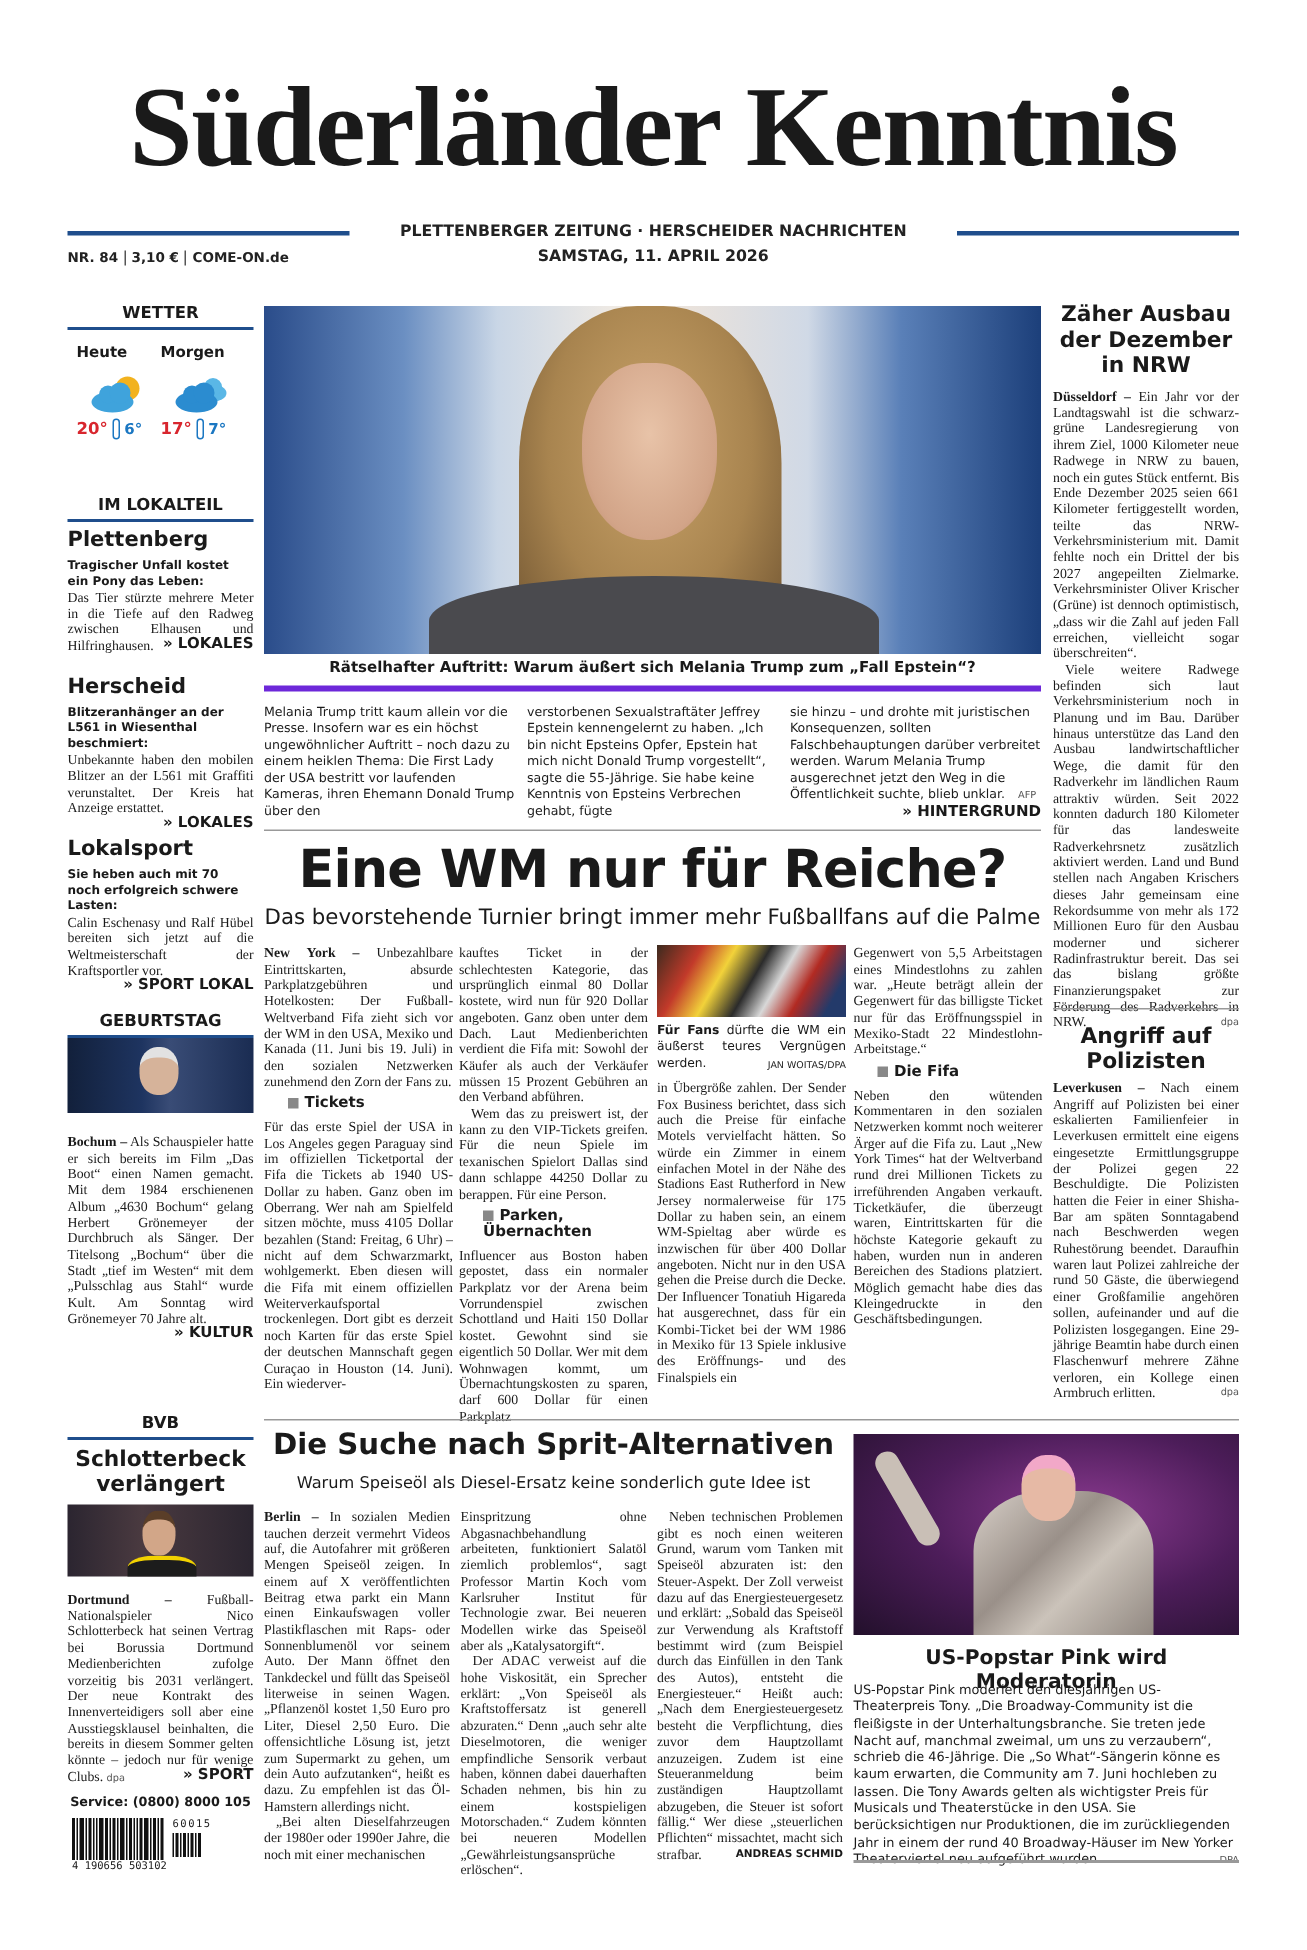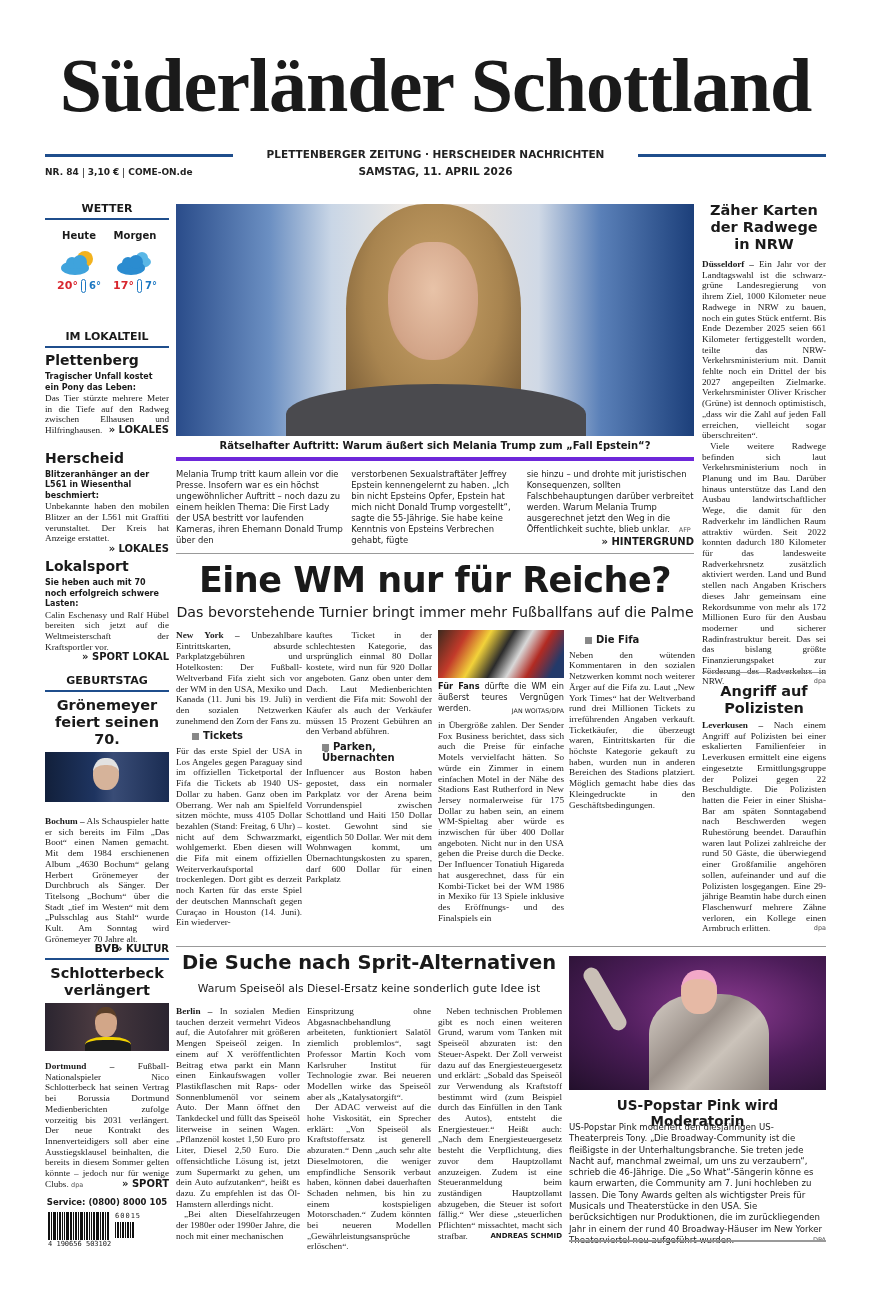--- a/index.html
+++ b/index.html
@@ -17,21 +17,21 @@
   
   .lc { left: 45px; width: 124px; }
   .sec-head { font-family: "DejaVu Sans", sans-serif; font-weight: bold; font-size: 11px; text-align: center; padding-bottom: 3px; border-bottom: 2px solid #1f4e8c; }
   .loc-head { font-family: "DejaVu Sans", sans-serif; font-weight: bold; font-size: 14px; margin-top: 4px; }
   .teaser-lead { font-family: "DejaVu Sans", sans-serif; font-weight: bold; font-size: 8px; line-height: 10.5px; margin-top: 4px; }
   .body-txt { font-family: "Liberation Serif", serif; font-size: 9.2px; line-height: 10.7px; text-align: justify; hyphens: auto; }
   .ref { font-family: "DejaVu Sans", sans-serif; font-weight: bold; font-size: 10px; float: right; }
   .dpa { font-family: "DejaVu Sans", sans-serif; font-size: 6.5px; color: #555; }
 
   .weather { display: flex; justify-content: space-between; margin-top: 10px; padding: 0 6px; }
-  .wday { text-align: center; width: 56px; }
+  .wday { width: 56px; }
   .wlabel { font-family: "DejaVu Sans", sans-serif; font-weight: bold; font-size: 10px; }
   .wicon { height: 28px; margin: 8px auto 2px; position: relative; width: 44px; }
   .temps { font-family: "DejaVu Sans", sans-serif; font-weight: bold; font-size: 11px; }
   .thi { color: #d8262e; }
   .tlo { color: #1b77c2; font-size: 10px; }
   .thermo { display: inline-block; width: 5px; height: 14px; border: 1.5px solid #1b77c2; border-radius: 3px; vertical-align: middle; margin: 0 3px; }
 
   
   .photo-mel { left: 176px; top: 204px; width: 518px; height: 232px; background: linear-gradient(90deg,#2a4c8a 0%,#6b8fc2 18%,#c9d6e6 30%,#efeae4 45%,#e9e2dc 55%,#d0d9e6 70%,#5a80b8 82%,#1c3f7a 100%); overflow: hidden; }
   .mel-hair { left: 170px; top: 0; width: 175px; height: 232px; background: radial-gradient(ellipse at 50% 40%, #caa46a 0%, #a8844f 55%, #6d5230 100%); border-radius: 45% 45% 10% 10%; }
@@ -76,21 +76,21 @@
   .pink-head { left: 112px; top: 14px; width: 36px; height: 44px; background: #e6b9a5; border-radius: 45%; border-top: 9px solid #f2a8c8; }
   .pink-arm { left: 28px; top: 8px; width: 16px; height: 70px; background: #c9bfb6; transform: rotate(-30deg); border-radius: 8px; }
   .pink-title { left: 569px; top: 1097px; width: 257px; text-align: center; font-family: "DejaVu Sans", sans-serif; font-weight: bold; font-size: 13.5px; }
 
   .barcode { display: flex; align-items: flex-end; gap: 1px; height: 28px; }
   .barcode i { display: block; background: #111; height: 28px; }
 </style>
 </head>
 <body>
 
-<div class="abs masthead">Süderländer Schottland</div>
+<div class="abs masthead">Süderländer Kenntnis</div>
 <div class="abs rule-blue" style="left:45px;top:154px;width:188px;"></div>
 <div class="abs rule-blue" style="left:638px;top:154px;width:188px;"></div>
 <div class="abs sub1">PLETTENBERGER ZEITUNG · HERSCHEIDER NACHRICHTEN</div>
 <div class="abs sub2">SAMSTAG, 11. APRIL 2026</div>
 <div class="abs issue">
   <span>NR. 84</span><span class="sep"></span><span>3,10 €</span><span class="sep"></span><span>COME-ON.de</span>
 </div>
 
 <div class="abs lc" style="top:202px;">
   <div class="sec-head">WETTER</div>
@@ -137,21 +137,20 @@
   </div>
   <div style="margin-top:14px;">
     <div class="loc-head">Lokalsport</div>
     <div class="teaser-lead">Sie heben auch mit 70 noch erfolgreich schwere Lasten:</div>
     <div class="body-txt"><span>Calin Eschenasy und Ralf Hübel bereiten sich jetzt auf die Weltmeisterschaft der Kraftsportler vor.</span> <span class="ref">» SPORT LOKAL</span></div>
   </div>
 </div>
 
 <div class="abs lc" style="top:674px;">
   <div class="sec-head">GEBURTSTAG</div>
-  <div class="rc-head" style="margin:5px 0 4px;">Grönemeyer feiert seinen 70.</div>
   <div class="grone-photo">
       <div class="grone-head"></div>
     </div>
   <div class="body-txt" style="margin-top:14px;"><span class="dateline">Bochum –</span> <span>Als Schauspieler hatte er sich bereits im Film „Das Boot“ einen Namen gemacht. Mit dem 1984 erschienenen Album „4630 Bochum“ gelang Herbert Grönemeyer der Durchbruch als Sänger. Der Titelsong „Bochum“ über die Stadt „tief im Westen“ mit dem „Pulsschlag aus Stahl“ wurde Kult. Am Sonntag wird Grönemeyer 70 Jahre alt.</span> <span class="ref">» KULTUR</span></div>
 </div>
 
 <div class="abs lc" style="top:942px;">
   <div class="sec-head">BVB</div>
   <div class="rc-head" style="margin:5px 0 4px;">Schlotterbeck verlängert</div>
   <div class="schlo-photo">
@@ -213,50 +212,52 @@
 </div>
 <div class="abs mel-headline">Rätselhafter Auftritt: Warum äußert sich Melania Trump zum „Fall Epstein“?</div>
 <div class="abs cols3 sans-body" style="left:176px;top:469px;width:518px;">
   <div>Melania Trump tritt kaum allein vor die Presse. Insofern war es ein höchst ungewöhnlicher Auftritt – noch dazu zu einem heiklen Thema: Die First Lady der USA bestritt vor laufenden Kameras, ihren Ehemann Donald Trump über den</div>
   <div>verstorbenen Sexualstraftäter Jeffrey Epstein kennengelernt zu haben. „Ich bin nicht Epsteins Opfer, Epstein hat mich nicht Donald Trump vorgestellt“, sagte die 55-Jährige. Sie habe keine Kenntnis von Epsteins Verbrechen gehabt, fügte</div>
   <div><span>sie hinzu – und drohte mit juristischen Konsequenzen, sollten Falschbehauptungen darüber verbreitet werden. Warum Melania Trump ausgerechnet jetzt den Weg in die Öffentlichkeit suchte, blieb unklar.</span> <span class="dpa" style="margin-left:6px;">AFP</span> <span class="ref">» HINTERGRUND</span></div>
 </div>
 <div class="abs" style="left:176px;top:553px;width:518px;height:1px;background:#999;"></div>
 
 <div class="abs rc" style="top:202px;">
-  <div class="rc-head">Zäher Karten der Radwege in NRW</div>
+  <div class="rc-head">Zäher Ausbau der Dezember in NRW</div>
   <div class="body-txt" style="margin-top:6px;"><span class="dateline">Düsseldorf –</span> <span>Ein Jahr vor der Landtagswahl ist die schwarz-grüne Landesregierung von ihrem Ziel, 1000 Kilometer neue Radwege in NRW zu bauen, noch ein gutes Stück entfernt. Bis Ende Dezember 2025 seien 661 Kilometer fertiggestellt worden, teilte das NRW-Verkehrsministerium mit. Damit fehlte noch ein Drittel der bis 2027 angepeilten Zielmarke. Verkehrsminister Oliver Krischer (Grüne) ist dennoch optimistisch, „dass wir die Zahl auf jeden Fall erreichen, vielleicht sogar überschreiten“.</span></div>
   <div class="body-txt" style="text-indent:8px;"><span>Viele weitere Radwege befinden sich laut Verkehrsministerium noch in Planung und im Bau. Darüber hinaus unterstütze das Land den Ausbau landwirtschaftlicher Wege, die damit für den Radverkehr im ländlichen Raum attraktiv würden. Seit 2022 konnten dadurch 180 Kilometer für das landesweite Radverkehrsnetz zusätzlich aktiviert werden. Land und Bund stellen nach Angaben Krischers dieses Jahr gemeinsam eine Rekordsumme von mehr als 172 Millionen Euro für den Ausbau moderner und sicherer Radinfrastruktur bereit. Das sei das bislang größte Finanzierungspaket zur Förderung des Radverkehrs in NRW.</span> <span class="dpa" style="float:right;">dpa</span></div>
 </div>
 <div class="abs" style="left:702px;top:672px;width:124px;height:1px;background:#999;"></div>
 
 <div class="abs rc" style="top:683px;">
   <div class="rc-head">Angriff auf Polizisten</div>
   <div class="body-txt" style="margin-top:3px;"><span class="dateline">Leverkusen –</span> <span>Nach einem Angriff auf Polizisten bei einer eskalierten Familienfeier in Leverkusen ermittelt eine eigens eingesetzte Ermittlungsgruppe der Polizei gegen 22 Beschuldigte. Die Polizisten hatten die Feier in einer Shisha-Bar am späten Sonntagabend nach Beschwerden wegen Ruhestörung beendet. Daraufhin waren laut Polizei zahlreiche der rund 50 Gäste, die überwiegend einer Großfamilie angehören sollen, aufeinander und auf die Polizisten losgegangen. Eine 29-jährige Beamtin habe durch einen Flaschenwurf mehrere Zähne verloren, ein Kollege einen Armbruch erlitten.</span> <span class="dpa" style="float:right;">dpa</span></div>
 </div>
 
 <div class="abs wm-title">Eine WM nur für Reiche?</div>
 <div class="abs wm-sub">Das bevorstehende Turnier bringt immer mehr Fußballfans auf die Palme</div>
 
 <div class="abs wm-col body-txt" style="left:176px;">
   <span class="dateline">New York –</span> <span>Unbezahlbare Eintrittskarten, absurde Parkplatzgebühren und Hotelkosten: Der Fußball-Weltverband Fifa zieht sich vor der WM in den USA, Mexiko und Kanada (11. Juni bis 19. Juli) in den sozialen Netzwerken zunehmend den Zorn der Fans zu.</span>
   <div class="subhead">Tickets</div>
   <div>Für das erste Spiel der USA in Los Angeles gegen Paraguay sind im offiziellen Ticketportal der Fifa die Tickets ab 1940 US-Dollar zu haben. Ganz oben im Oberrang. Wer nah am Spielfeld sitzen möchte, muss 4105 Dollar bezahlen (Stand: Freitag, 6 Uhr) – nicht auf dem Schwarzmarkt, wohlgemerkt. Eben diesen will die Fifa mit einem offiziellen Weiterverkaufsportal trockenlegen. Dort gibt es derzeit noch Karten für das erste Spiel der deutschen Mannschaft gegen Curaçao in Houston (14. Juni). Ein wiederver-</div>
 </div>
 <div class="abs wm-col body-txt" style="left:306px;">
   <div>kauftes Ticket in der schlechtesten Kategorie, das ursprünglich einmal 80 Dollar kostete, wird nun für 920 Dollar angeboten. Ganz oben unter dem Dach. Laut Medienberichten verdient die Fifa mit: Sowohl der Käufer als auch der Verkäufer müssen 15 Prozent Gebühren an den Verband abführen.</div>
+  <div style="text-indent:8px;">Wem das zu preiswert ist, der kann zu den VIP-Tickets greifen. Für die neun Spiele im texanischen Spielort Dallas sind dann schlappe 44250 Dollar zu berappen. Für eine Person.</div>
   <div class="subhead">Parken, Übernachten</div>
   <div>Influencer aus Boston haben gepostet, dass ein normaler Parkplatz vor der Arena beim Vorrundenspiel zwischen Schottland und Haiti 150 Dollar kostet. Gewohnt sind sie eigentlich 50 Dollar. Wer mit dem Wohnwagen kommt, um Übernachtungskosten zu sparen, darf 600 Dollar für einen Parkplatz</div>
 </div>
 <div class="abs wm-col body-txt" style="left:438px;">
   <div class="fans-photo"></div>
   <div class="caption"><b>Für Fans</b> <span>dürfte die WM ein äußerst teures Vergnügen werden.</span> <span class="credit">JAN WOITAS/DPA</span></div>
   <div style="clear:both;margin-top:6px;">in Übergröße zahlen. Der Sender Fox Business berichtet, dass sich auch die Preise für einfache Motels vervielfacht hätten. So würde ein Zimmer in einem einfachen Motel in der Nähe des Stadions East Rutherford in New Jersey normalerweise für 175 Dollar zu haben sein, an einem WM-Spieltag aber würde es inzwischen für über 400 Dollar angeboten. Nicht nur in den USA gehen die Preise durch die Decke. Der Influencer Tonatiuh Higareda hat ausgerechnet, dass für ein Kombi-Ticket bei der WM 1986 in Mexiko für 13 Spiele inklusive des Eröffnungs- und des Finalspiels ein</div>
 </div>
 <div class="abs wm-col body-txt" style="left:569px;">
+  <div>Gegenwert von 5,5 Arbeitstagen eines Mindestlohns zu zahlen war. „Heute beträgt allein der Gegenwert für das billigste Ticket nur für das Eröffnungsspiel in Mexiko-Stadt 22 Mindestlohn-Arbeitstage.“</div>
   <div class="subhead">Die Fifa</div>
   <div>Neben den wütenden Kommentaren in den sozialen Netzwerken kommt noch weiterer Ärger auf die Fifa zu. Laut „New York Times“ hat der Weltverband rund drei Millionen Tickets zu irreführenden Angaben verkauft. Ticketkäufer, die überzeugt waren, Eintrittskarten für die höchste Kategorie gekauft zu haben, wurden nun in anderen Bereichen des Stadions platziert. Möglich gemacht habe dies das Kleingedruckte in den Geschäftsbedingungen.</div>
 </div>
 <div class="abs" style="left:176px;top:946px;width:650px;height:1px;background:#999;"></div>
 
 <div class="abs sp-title">Die Suche nach Sprit-Alternativen</div>
 <div class="abs sp-sub">Warum Speiseöl als Diesel-Ersatz keine sonderlich gute Idee ist</div>
 <div class="abs body-txt" style="left:176px;top:1006px;width:124px;">
   <span class="dateline">Berlin –</span> <span>In sozialen Medien tauchen derzeit vermehrt Videos auf, die Autofahrer mit größeren Mengen Speiseöl zeigen. In einem auf X veröffentlichten Beitrag etwa parkt ein Mann einen Einkaufswagen voller Plastikflaschen mit Raps- oder Sonnenblumenöl vor seinem Auto. Der Mann öffnet den Tankdeckel und füllt das Speiseöl literweise in seinen Wagen. „Pflanzenöl kostet 1,50 Euro pro Liter, Diesel 2,50 Euro. Die offensichtliche Lösung ist, jetzt zum Supermarkt zu gehen, um dein Auto aufzutanken“, heißt es dazu. Zu empfehlen ist das Öl-Hamstern allerdings nicht.</span>
   <div style="text-indent:8px;">„Bei alten Dieselfahrzeugen der 1980er oder 1990er Jahre, die noch mit einer mechanischen</div>

